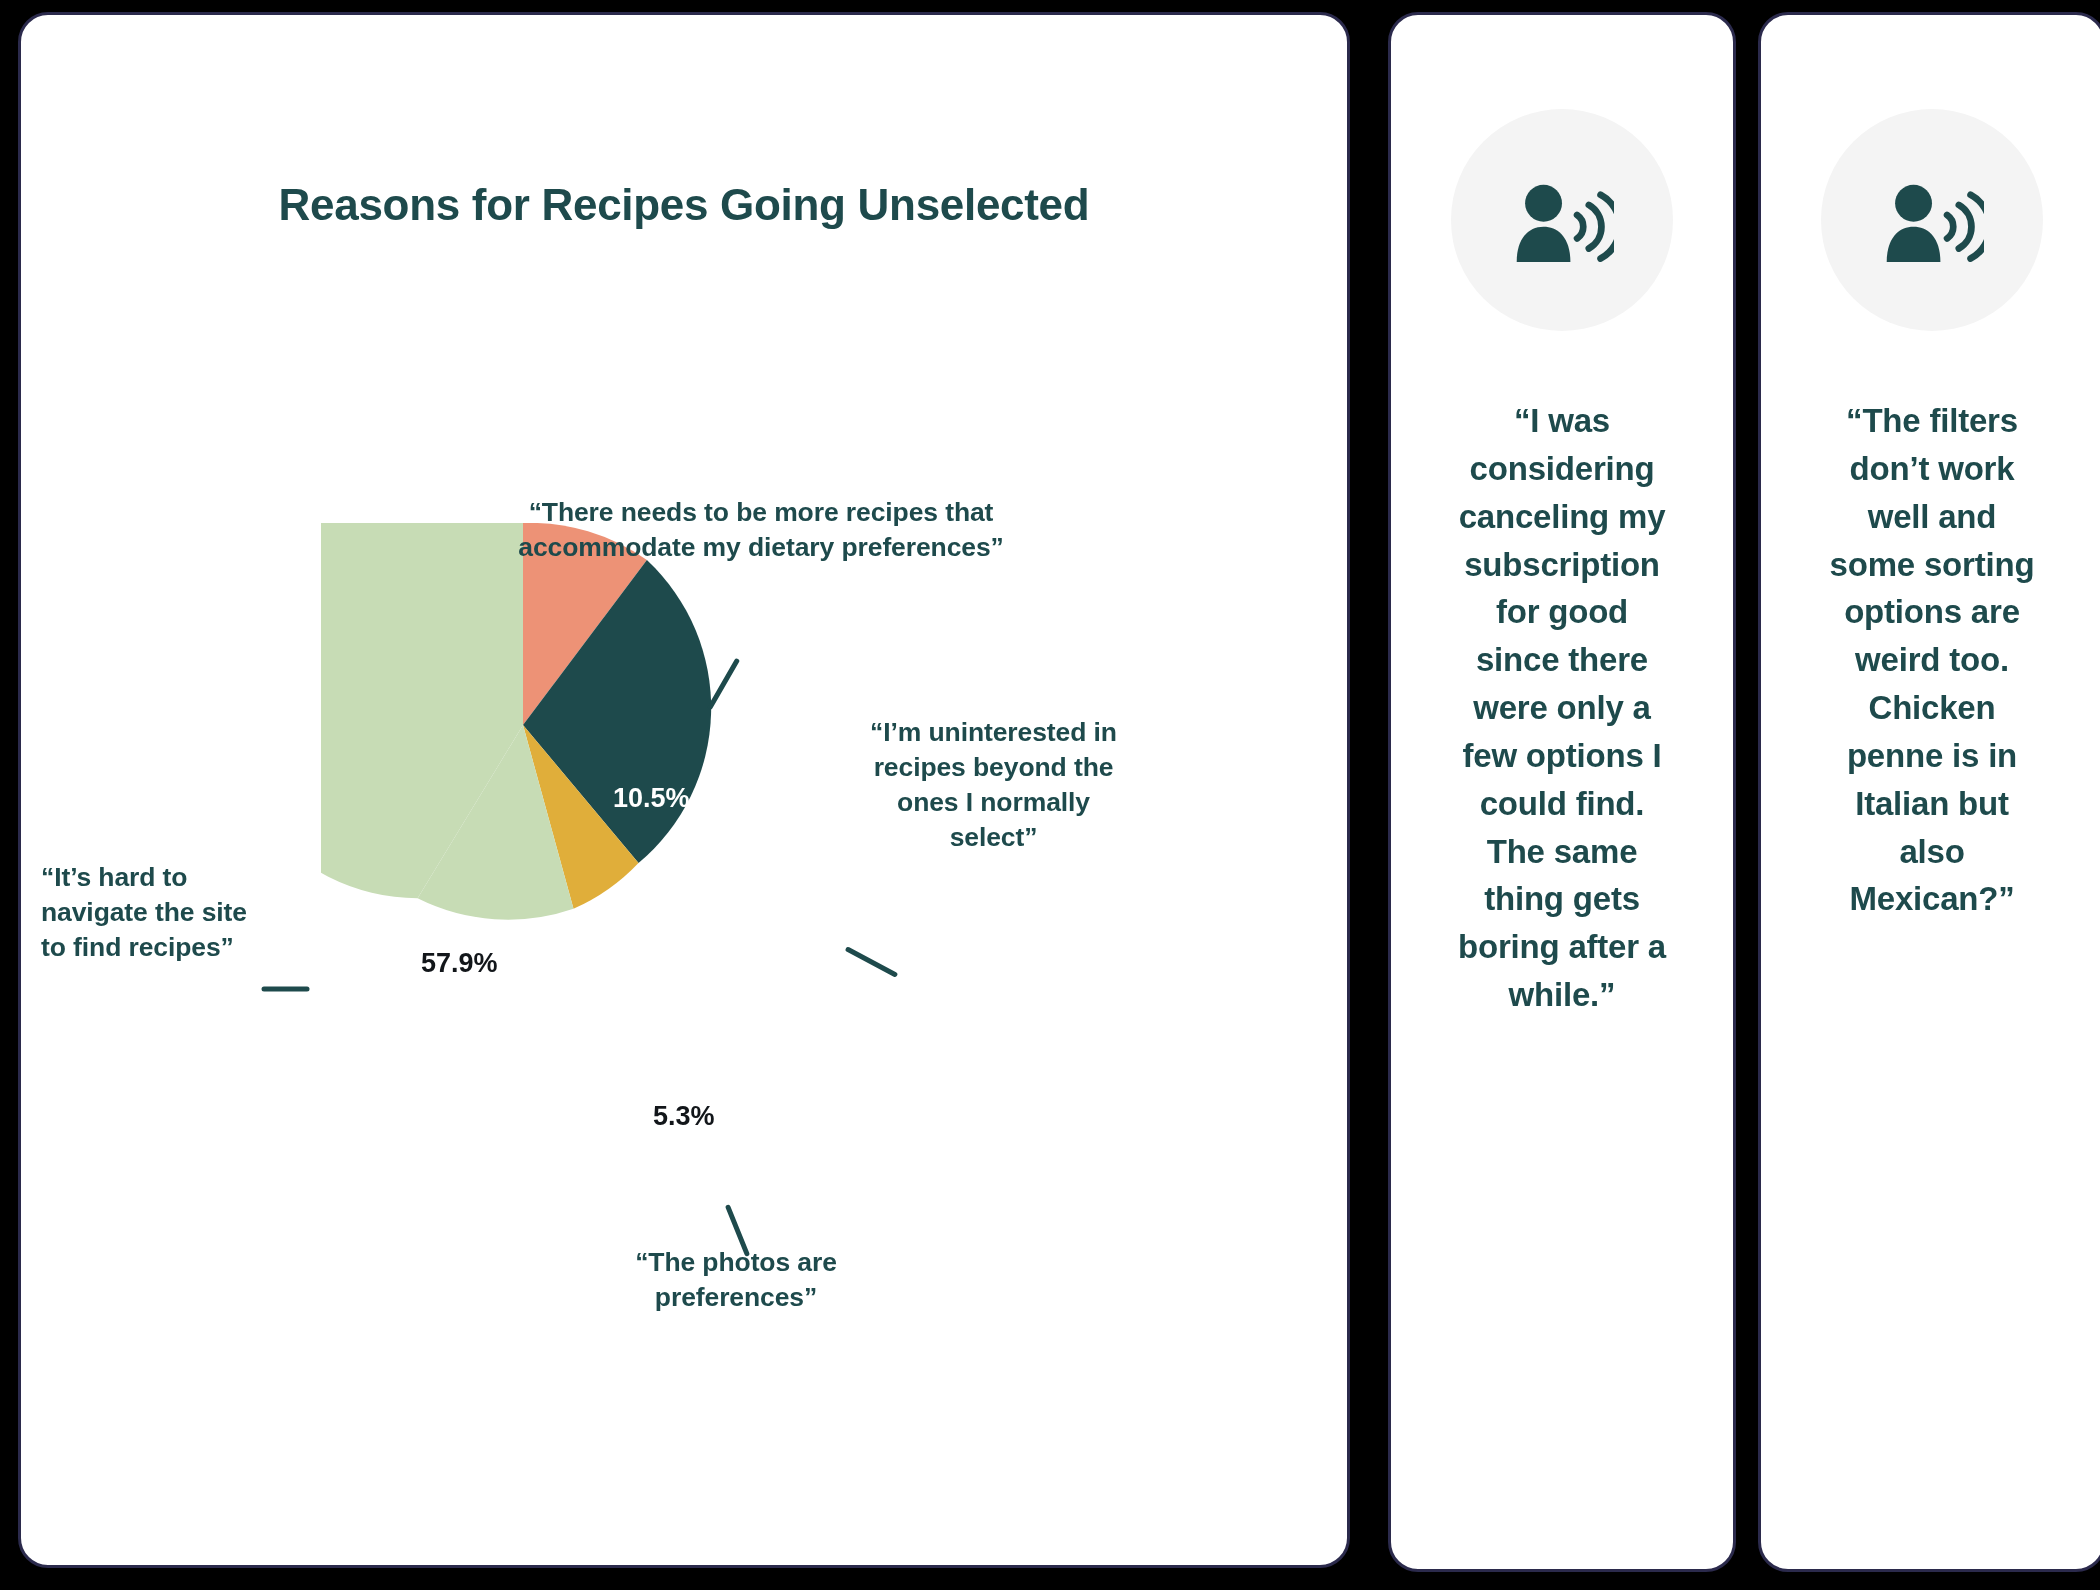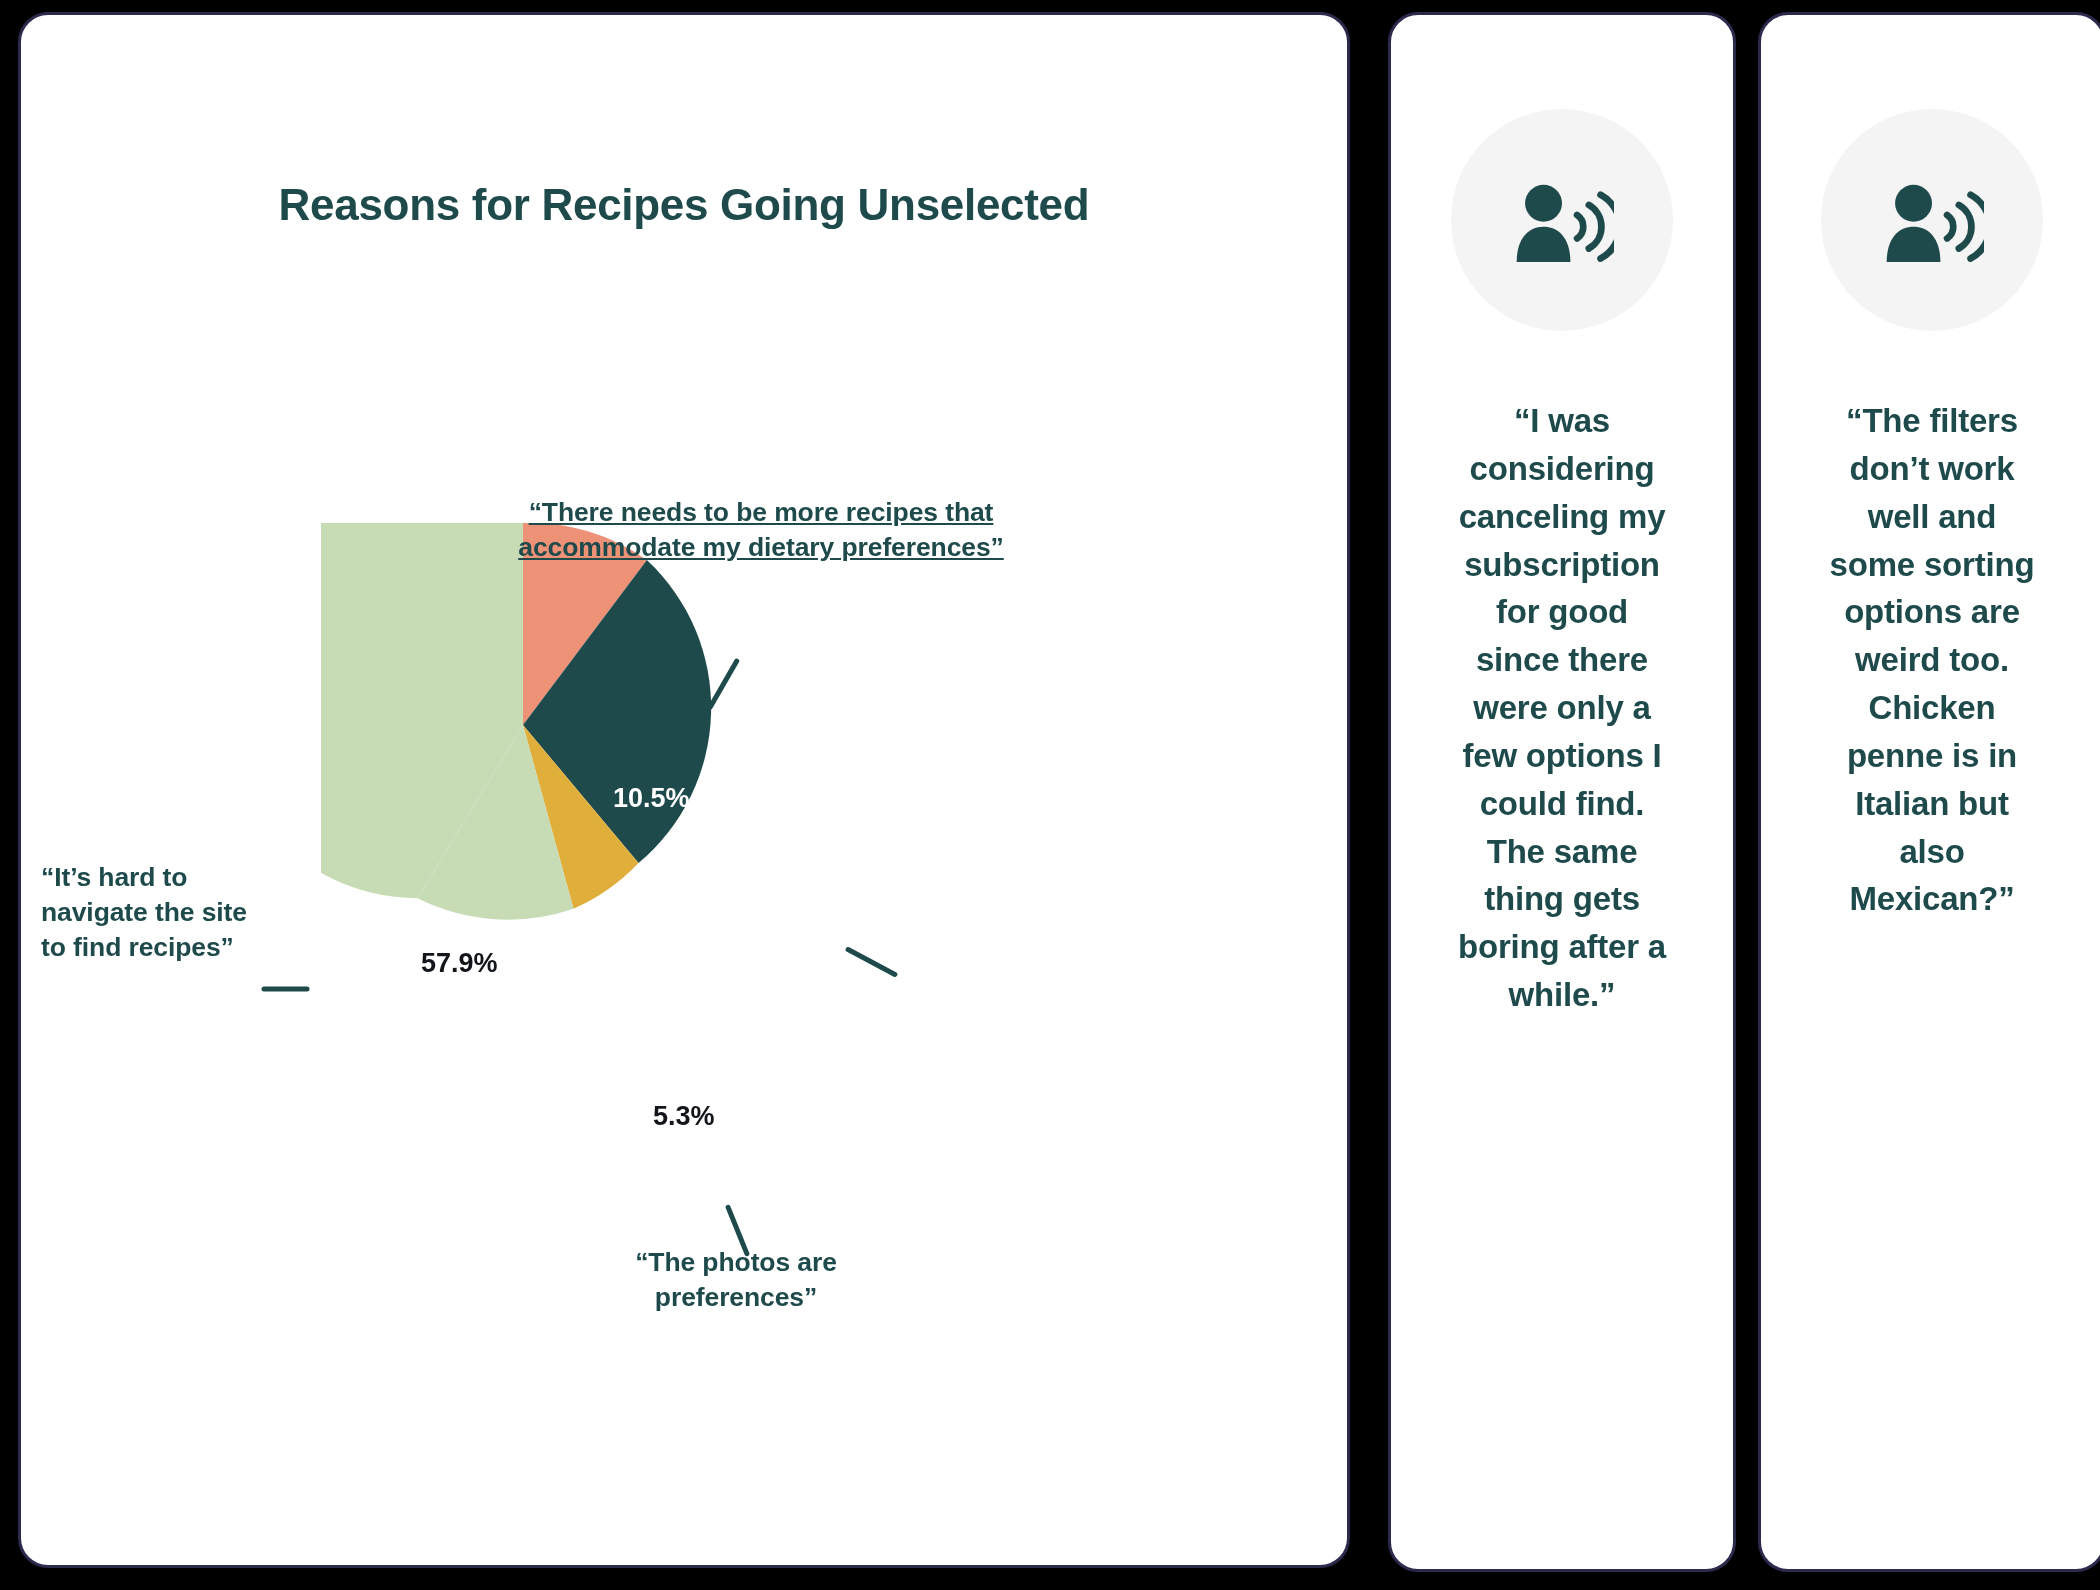--- a/index.html
+++ b/index.html
@@ -74,21 +74,21 @@
   .pct-gold   { left: 632px; top: 1086px; color: #12161a; }
 
   .callout {
     position: absolute;
     color: #1e4a4c;
     font-size: 26.5px;
     font-weight: bold;
     line-height: 1.32;
     letter-spacing: -0.1px;
   }
-  .c-top   { left: 490px; top: 480px; width: 500px; text-align: center; text-decoration: underline; }
+  .c-top   { left: 490px; top: 480px; width: 500px; text-align: center; }
   .c-right { left: 840px; top: 700px; width: 265px; text-align: center; }
   .c-left  { left: 20px;  top: 845px; width: 230px; }
   .c-bot   { left: 570px; top: 1230px; width: 290px; text-align: center; }
 
   .leader {
     position: absolute;
     background: #1e4a4c;
     border-radius: 3px;
   }
   .lead-top   { left: 700px; top: 640px;  width: 5px;  height: 58px; transform: rotate(30deg); }
@@ -157,20 +157,21 @@
           <path d="M202 202 L252.5 385.8 A202 202 0 0 1 96.6 375.3 Z" fill="#c7dcb5"></path>
         </svg>
       </div>
 
       <div class="pct pct-green">57.9%</div>
       <div class="pct pct-salmon">10.5%</div>
       <div class="pct pct-teal">26.3%</div>
       <div class="pct pct-gold">5.3%</div>
 
       <div class="callout c-top">“There needs to be more recipes that accommodate my dietary preferences”</div>
+      <div class="callout c-right">“I’m uninterested in recipes beyond the ones I normally select”</div>
       <div class="callout c-left">“It’s hard to navigate the site to find recipes”</div>
       <div class="callout c-bot">“The photos are preferences”</div>
 
       <div class="leader lead-top"></div>
       <div class="leader lead-right"></div>
       <div class="leader lead-left"></div>
       <div class="leader lead-bot"></div>
 
     </div>
   </div>

